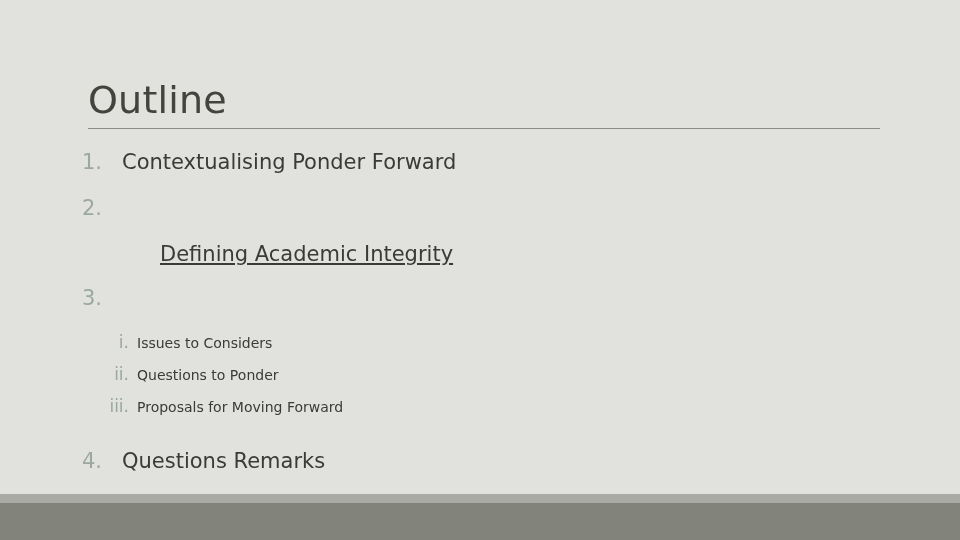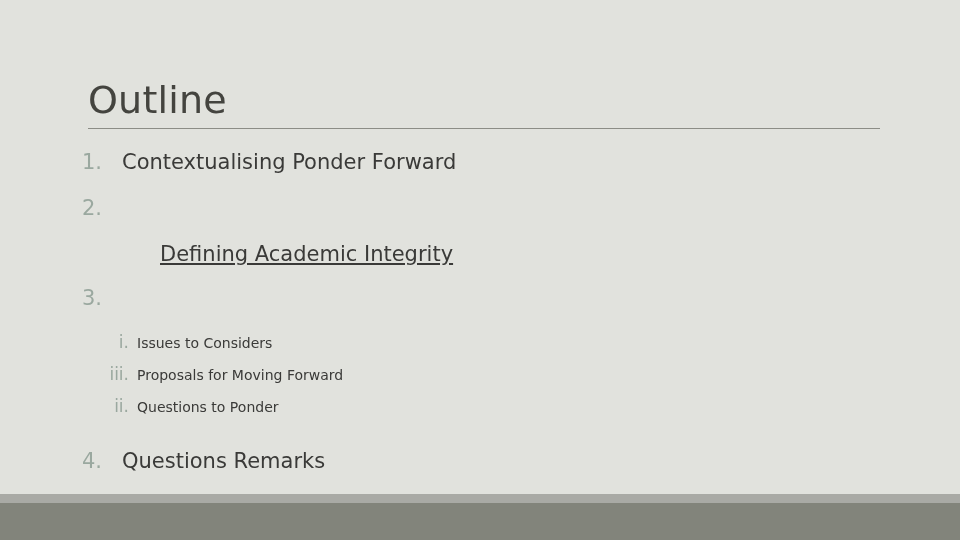--- a/index.html
+++ b/index.html
@@ -168,27 +168,27 @@
     <div class="row row-l1">
       <span class="marker">3.</span>
     </div>
 
     <div class="sub-list">
       <div class="row row-l2">
         <span class="marker">i.</span>
         <span class="label">Issues to Considers</span>
       </div>
       <div class="row row-l2">
+        <span class="marker">ii.</span>
+        <span class="label">Questions to Ponder</span>
+      </div>
+      <div class="row row-l2">
         <span class="marker">iii.</span>
         <span class="label">Proposals for Moving Forward</span>
       </div>
-      <div class="row row-l2">
-        <span class="marker">ii.</span>
-        <span class="label">Questions to Ponder</span>
-      </div>
     </div>
 
     <div class="spacer-4"></div>
 
     <div class="row row-l1">
       <span class="marker">4.</span>
       <span class="label">Questions Remarks</span>
     </div>
 
   </div>

